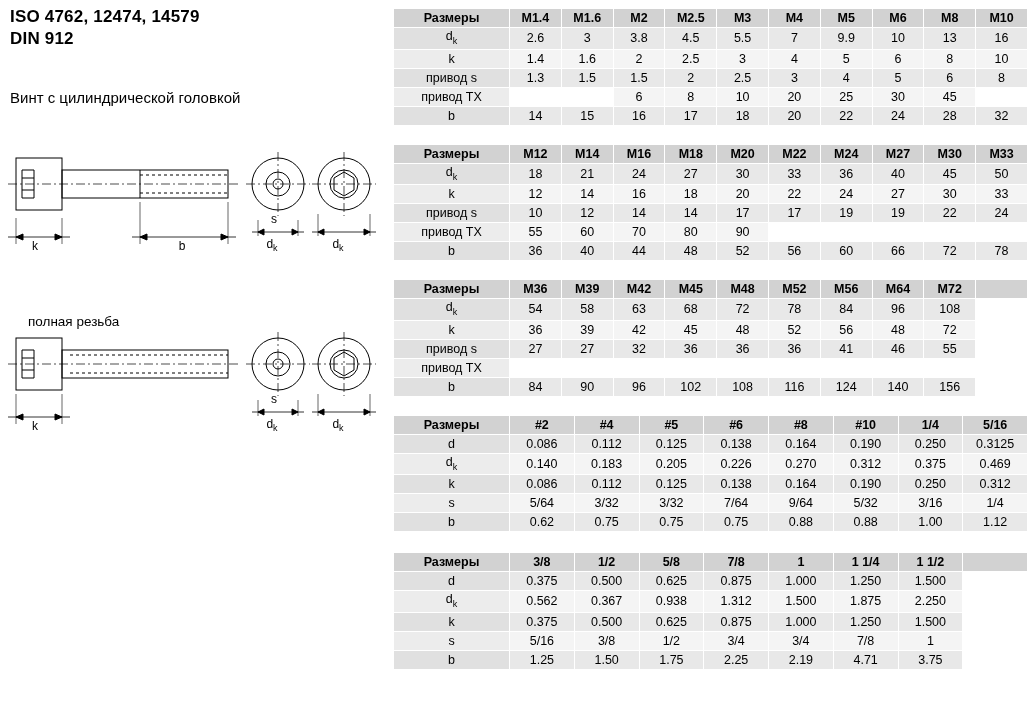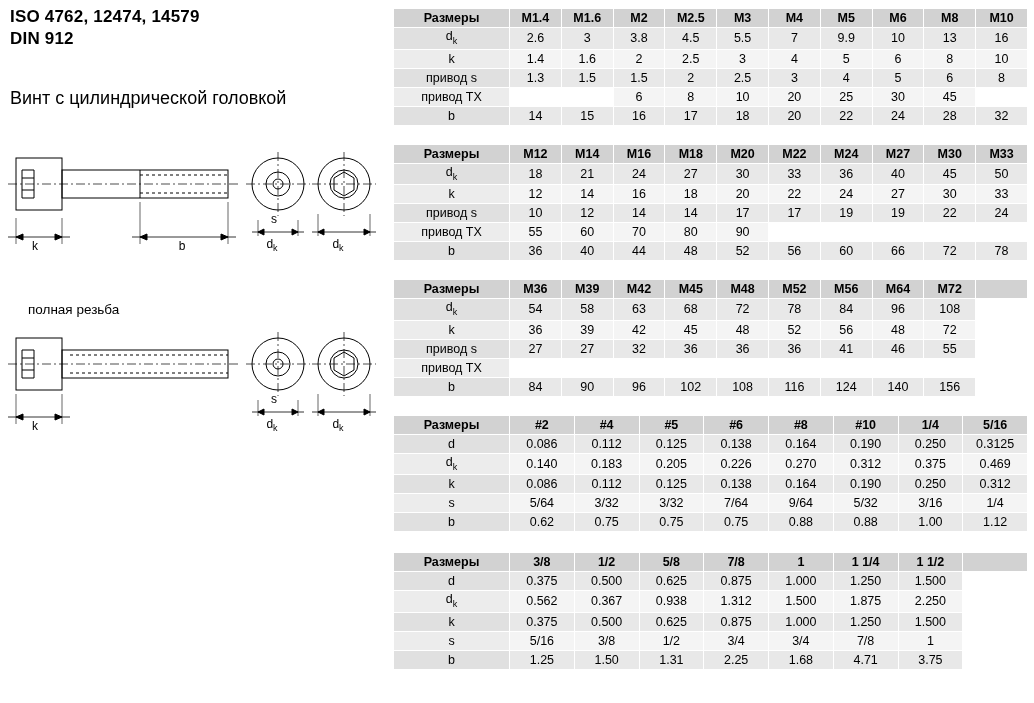--- a/index.html
+++ b/index.html
@@ -36,27 +36,27 @@
     font-size: 17px;
     font-weight: bold;
     line-height: 22px;
     letter-spacing: 0.2px;
   }
   .subtitle {
     position: absolute;
     left: 10px;
     top: 88px;
     width: 370px;
-    font-size: 18px;
+    font-size: 15px;
     line-height: 20px;
   }
   .caption-full-thread {
     position: absolute;
     left: 28px;
-    top: 302px;
+    top: 314px;
     font-size: 13.5px;
     text-align: right;
   }
   .drawing {
     position: absolute;
   }
   .drawing svg { display: block; }
 
   
   .tables {
@@ -682,23 +682,23 @@
             <td>3/4</td>
             <td>3/4</td>
             <td>7/8</td>
             <td>1</td>
             <td class="empty"></td>
           </tr>
           <tr>
             <td class="rowlabel">b</td>
             <td>1.25</td>
             <td>1.50</td>
-            <td>1.31</td>
+            <td>1.75</td>
             <td>2.25</td>
-            <td>1.68</td>
+            <td>2.19</td>
             <td>4.71</td>
             <td>3.75</td>
             <td class="empty"></td>
           </tr>
         </tbody>
       </table>
     </div>
 
 </div>
 

